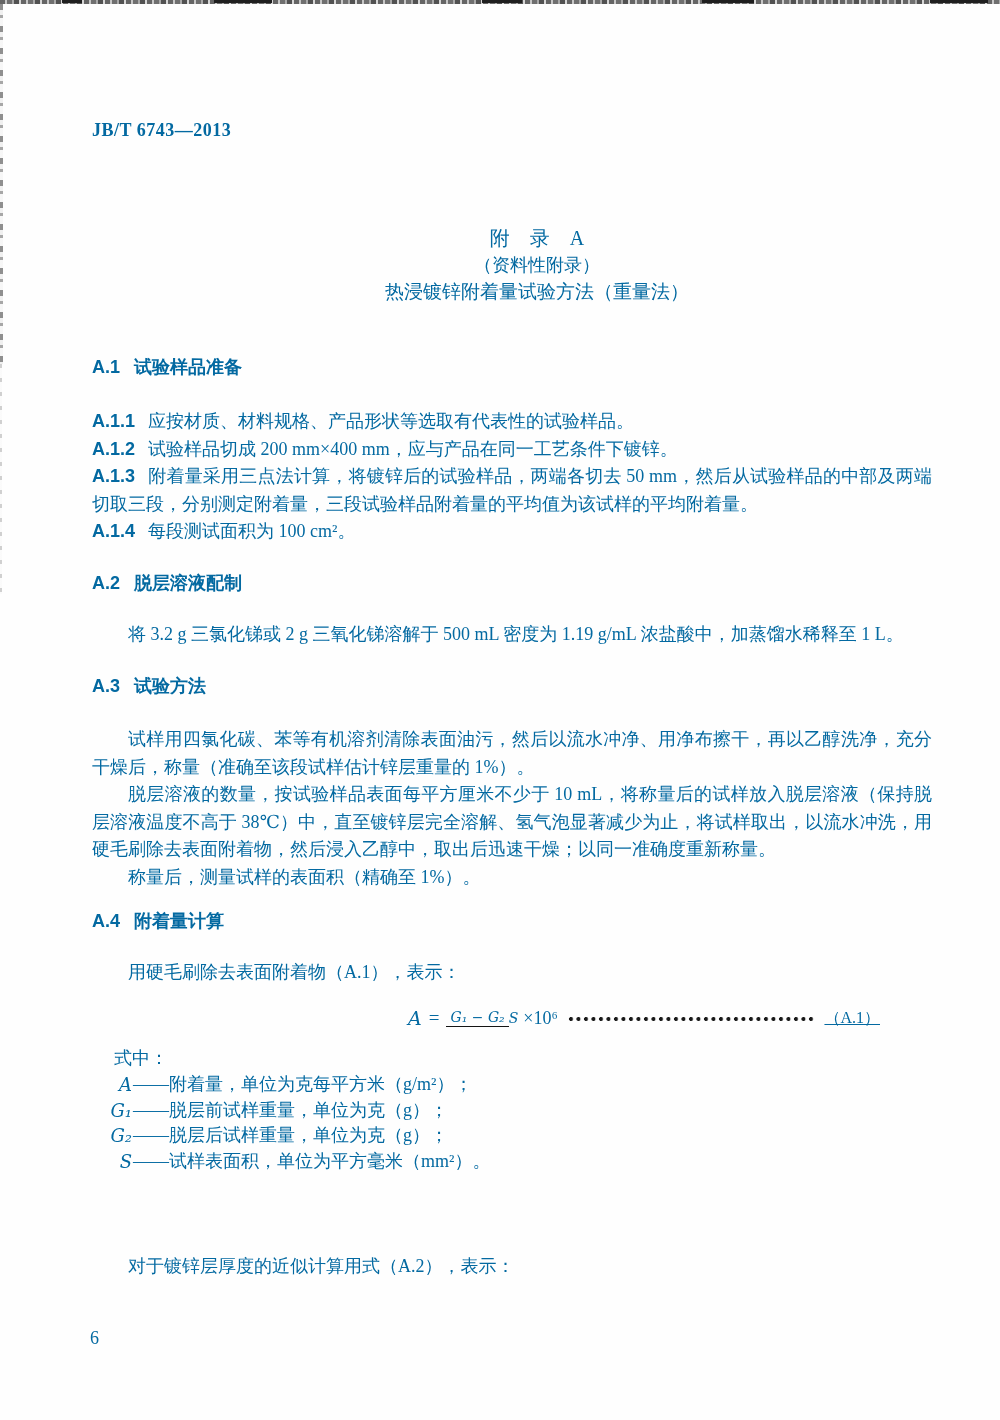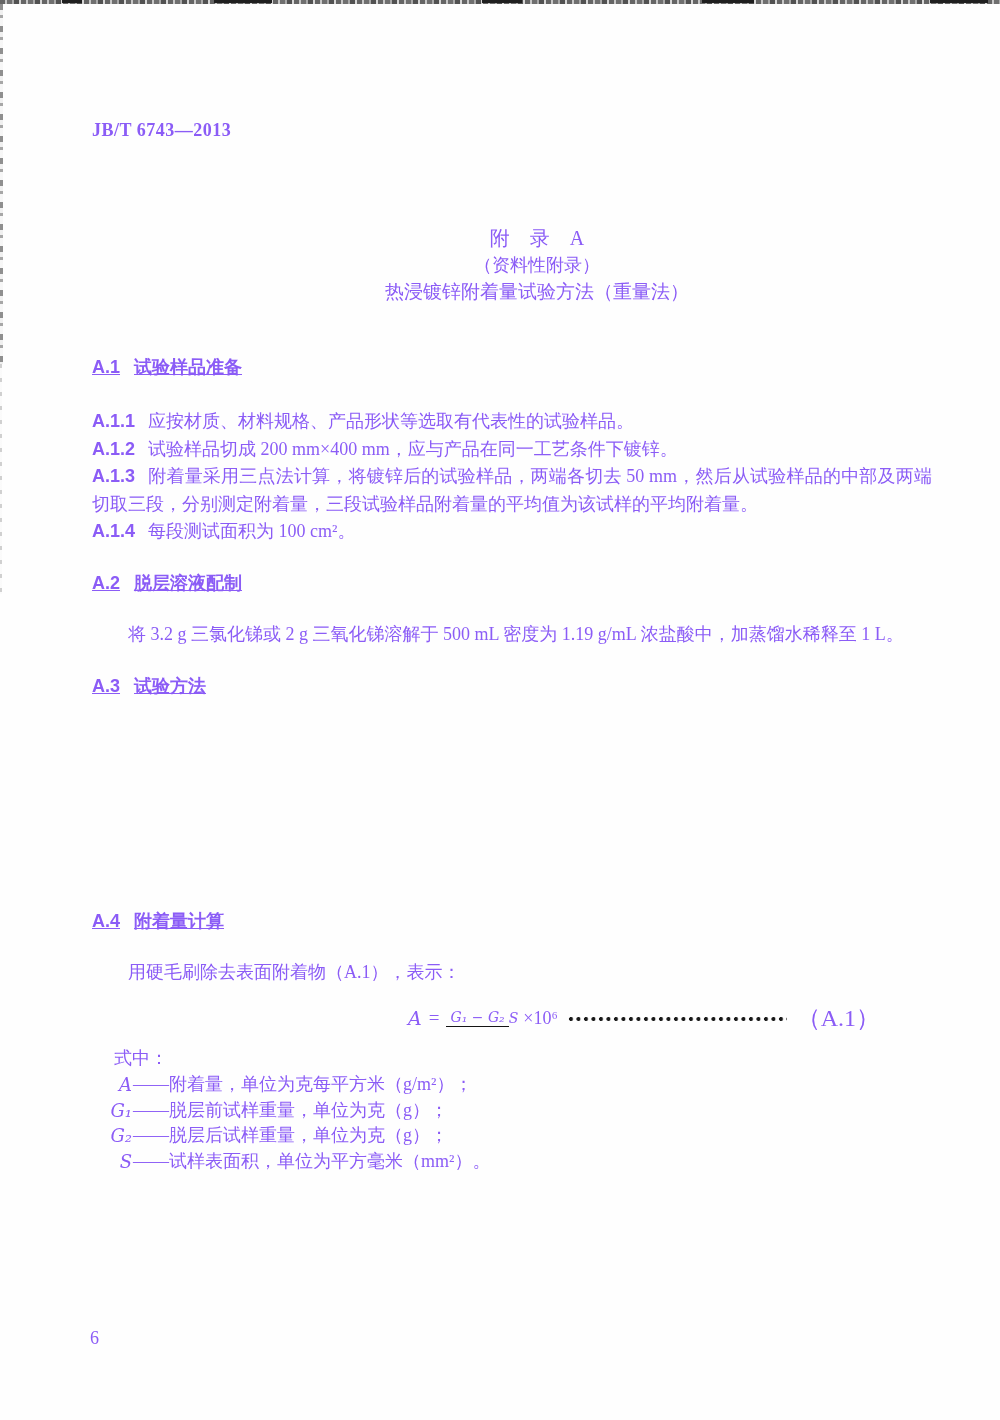--- a/index.html
+++ b/index.html
@@ -2,21 +2,21 @@
 <html lang="zh"><head>
 <meta charset="utf-8">
 <style>
   html,body{margin:0;padding:0;background:#ffffff;}
   .page{
     position:relative;
     width:1000px;height:1420px;
     background:#fefefe;
     overflow:hidden;
     font-family:"Liberation Serif","DejaVu Serif",serif;
-    color:#8b5cf6;
+    color:#0369a1;
   }
   
   .noise-top{
     position:absolute;top:0;left:0;width:1000px;height:4px;opacity:.85;
     background:repeating-linear-gradient(90deg,#4a4a4a 0 5px,#bdbdbd 5px 7px,#565656 7px 12px,#9a9a9a 12px 14px,#333 14px 19px,#cfcfcf 19px 21px);
   }
   .noise-dash{position:absolute;top:0;height:3px;background:#1f1f1f;}
   .noise-left-a{
     position:absolute;top:4px;left:0;width:3px;height:360px;opacity:.75;
     background:repeating-linear-gradient(180deg,#6a6a6a 0 6px,#ececec 6px 11px,#8a8a8a 11px 14px,#f4f4f4 14px 22px);
@@ -32,21 +32,21 @@
     font-size:18px;font-weight:bold;letter-spacing:.5px;
     font-family:"Liberation Serif","DejaVu Serif",serif;
   }
   .title-block{top:225px;left:0;width:1000px;text-align:center;font-weight:normal;padding-left:37px;}
   .title-1{font-size:20px;line-height:27px;}
   .title-2{font-size:18px;line-height:26px;}
   .title-3{font-size:19px;line-height:27px;}
   .sec-head{
     left:92px;width:840px;
     font-family:"Liberation Sans","DejaVu Sans",sans-serif;
-    font-weight:bold;font-size:18px;line-height:22px;text-decoration:underline;
+    font-weight:bold;font-size:18px;line-height:22px;
   }
   .sec-no{margin-right:14px;}
   .body-col{left:92px;width:840px;font-size:18px;line-height:27.5px;text-align:justify;}
   .body-col p{margin:0;}
   .clause-no{
     font-family:"Liberation Sans","DejaVu Sans",sans-serif;
     font-weight:bold;margin-right:13px;
   }
   .indent{text-indent:2em;}
   
@@ -60,21 +60,21 @@
   .f-eq{margin:0 7px;font-style:normal;}
   .frac{display:inline-flex;flex-direction:row;align-items:center;vertical-align:middle;font-size:14px;line-height:1.2;}
   .frac .num{padding:0 4px 1px;border-bottom:1.6px solid #141414;}
   .frac .den{padding-top:1px;}
   .f-factor{margin-left:5px;font-size:18px;}
   .dots{
     flex:1;height:6px;margin:2px 10px 0;align-self:center;
     background-image:radial-gradient(circle at 3px 3px,#191919 1.7px,rgba(0,0,0,0) 2.3px);
     background-size:7.5px 6px;background-repeat:repeat-x;
   }
-  .f-label{font-size:24px;white-space:nowrap;}
+  .f-label{font-size:16px;white-space:nowrap;text-decoration:underline;}
   
   .where-label{left:92px;font-size:18px;}
   .where-list{left:92px;width:840px;font-size:18px;}
   .where-row{display:flex;height:25.6px;line-height:25.6px;}
   .where-sym{width:40px;text-align:right;flex:0 0 auto;}
   .where-desc{margin-left:1px;}
   .page-num{top:1328px;left:90px;font-size:18px;}
 </style>
 </head>
 <body>
@@ -111,20 +111,25 @@
   <div class="abs sec-head" style="top:572px;">
     <span class="sec-no">A.2</span><span>脱层溶液配制</span>
   </div>
   <div class="abs body-col" style="top:621px;">
     <p class="indent">将 3.2 g 三氯化锑或 2 g 三氧化锑溶解于 500 mL 密度为 1.19 g/mL 浓盐酸中，加蒸馏水稀释至 1 L。</p>
   </div>
 
   <div class="abs sec-head" style="top:675px;">
     <span class="sec-no">A.3</span><span>试验方法</span>
   </div>
+  <div class="abs body-col" style="top:726px;">
+    <p class="indent">试样用四氯化碳、苯等有机溶剂清除表面油污，然后以流水冲净、用净布擦干，再以乙醇洗净，充分干燥后，称量（准确至该段试样估计锌层重量的 1%）。</p>
+    <p class="indent">脱层溶液的数量，按试验样品表面每平方厘米不少于 10 mL，将称量后的试样放入脱层溶液（保持脱层溶液温度不高于 38℃）中，直至镀锌层完全溶解、氢气泡显著减少为止，将试样取出，以流水冲洗，用硬毛刷除去表面附着物，然后浸入乙醇中，取出后迅速干燥；以同一准确度重新称量。</p>
+    <p class="indent">称量后，测量试样的表面积（精确至 1%）。</p>
+  </div>
 
   <div class="abs sec-head" style="top:910px;">
     <span class="sec-no">A.4</span><span>附着量计算</span>
   </div>
   <div class="abs body-col" style="top:959px;">
     <p class="indent">用硬毛刷除去表面附着物（A.1），表示：</p>
   </div>
 
   <div class="abs formula-row" style="top:992px;">
     <span class="var">A</span>
@@ -151,16 +156,19 @@
     <div class="where-row">
       <span class="where-sym var">G₂</span>
         <span class="where-desc">——脱层后试样重量，单位为克（g）；</span>
     </div>
     <div class="where-row">
       <span class="where-sym var">S</span>
         <span class="where-desc">——试样表面积，单位为平方毫米（mm²）。</span>
     </div>
   </div>
 
+  <div class="abs body-col" style="top:1253px;">
+    <p class="indent">对于镀锌层厚度的近似计算用式（A.2），表示：</p>
+  </div>
 
   <div class="abs page-num">6</div>
 
 </div>
 
 </body></html>

